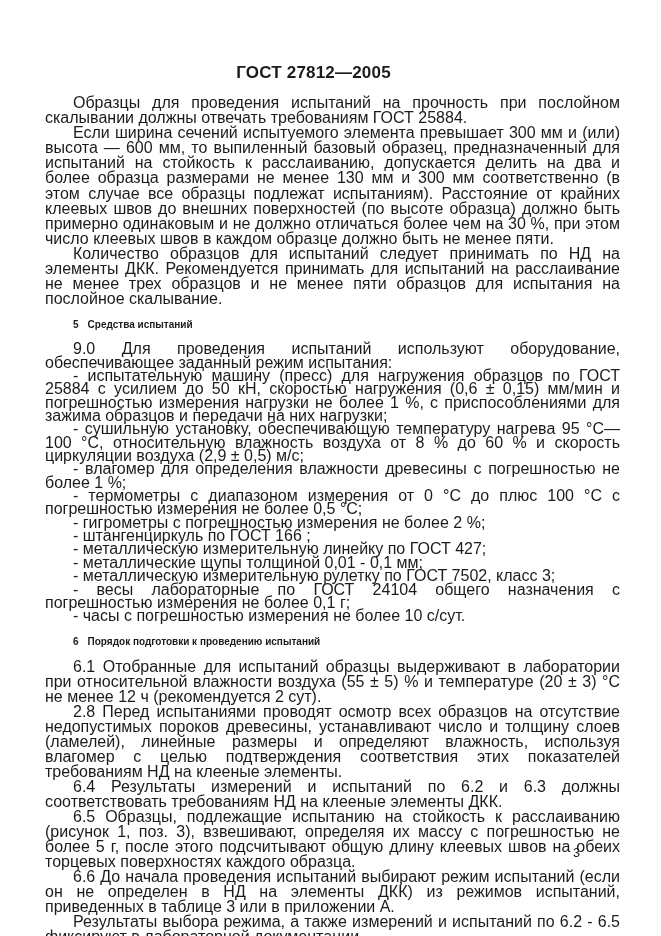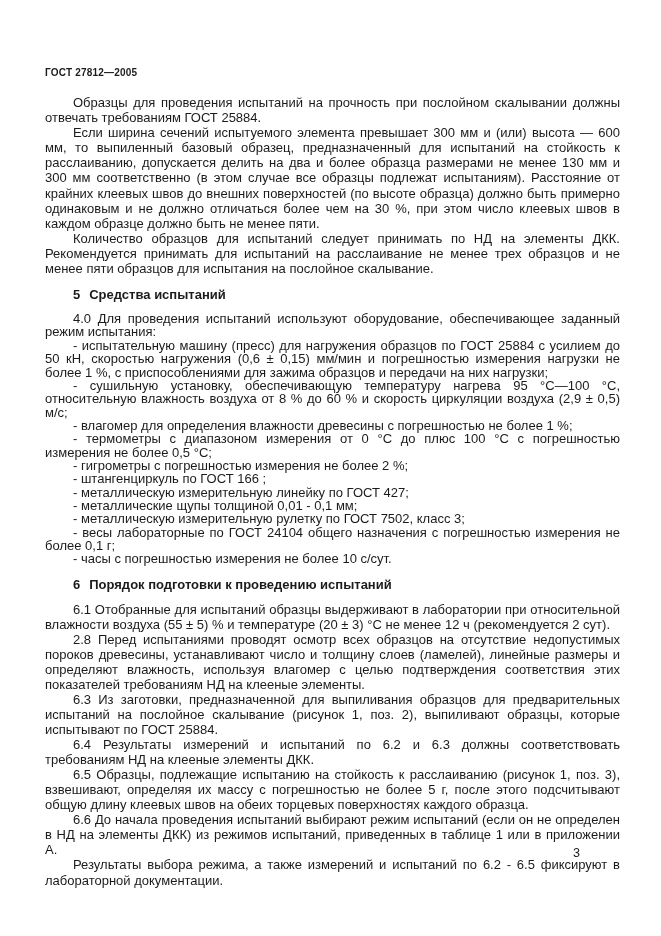--- a/index.html
+++ b/index.html
@@ -8,39 +8,39 @@
     width: 661px;
     height: 936px;
     box-sizing: border-box;
     background: #ffffff;
     color: #1b1b1b;
     font-family: "Liberation Sans", sans-serif;
     padding: 66px 41px 0 45px;
     overflow: hidden;
   }
   .doc-header {
-    text-align: left;
+    text-align: center;
     font-weight: bold;
-    font-size: 10px;
+    font-size: 17px;
     line-height: 14px;
     padding-right: 38px;
     margin-bottom: 15px;
     letter-spacing: 0.2px;
   }
   p.t {
     margin: 0;
     text-indent: 28px;
     text-align: justify;
-    font-size: 13px;
+    font-size: 16px;
     line-height: 15.1px;
   }
   .section-5 p.t { line-height: 13.35px; }
   .section-6 p.t { line-height: 15.05px; }
   h2.sec {
-    font-size: 13px;
+    font-size: 10px;
     font-weight: bold;
     margin: 10px 0 9px 28px;
     line-height: 17px;
   }
   h2.sec .num { display: inline-block; margin-right: 9px; }
   .page-number {
     position: absolute;
     top: 846px;
     right: 81px;
     font-size: 12.6px;
@@ -56,43 +56,42 @@
 
   <div class="body-text">
 
     <p class="t">Образцы для проведения испытаний на прочность при послойном скалывании должны отвечать требованиям ГОСТ 25884.</p>
     <p class="t">Если ширина сечений испытуемого элемента превышает 300 мм и (или) высота — 600 мм, то выпиленный базовый образец, предназначенный для испытаний на стойкость к расслаиванию, допускается делить на два и более образца размерами не менее 130 мм и 300 мм соответственно (в этом случае все образцы подлежат испытаниям). Расстояние от крайних клеевых швов до внешних поверхностей (по высоте образца) должно быть примерно одинаковым и не должно отличаться более чем на 30 %, при этом число клеевых швов в каждом образце должно быть не менее пяти.</p>
     <p class="t">Количество образцов для испытаний следует принимать по НД на элементы ДКК. Рекомендуется принимать для испытаний на расслаивание не менее трех образцов и не менее пяти образцов для испытания на послойное скалывание.</p>
 
     <h2 class="sec"><span class="num">5</span><span>Средства испытаний</span></h2>
 
     <div class="section-5">
-      <p class="t">4.0  Для проведения испытаний используют оборудование, обеспечивающее заданный режим испытания:</p>
+      <p class="t">9.0  Для проведения испытаний используют оборудование, обеспечивающее заданный режим испытания:</p>
       <p class="t">- испытательную машину (пресс) для нагружения образцов по ГОСТ 25884 с усилием до 50 кН, скоростью нагружения (0,6 ± 0,15) мм/мин и погрешностью измерения нагрузки не более 1 %, с приспособлениями для зажима образцов и передачи на них нагрузки;</p>
       <p class="t">- сушильную установку, обеспечивающую температуру нагрева 95 °С—100 °С, относительную влажность воздуха от 8 % до 60 % и скорость циркуляции воздуха (2,9 ± 0,5) м/с;</p>
       <p class="t">- влагомер для определения влажности древесины с погрешностью не более 1 %;</p>
       <p class="t">- термометры с диапазоном измерения от 0 °С до плюс 100 °С с погрешностью измерения не более 0,5 °С;</p>
       <p class="t">- гигрометры с погрешностью измерения не более 2 %;</p>
       <p class="t">- штангенциркуль по ГОСТ 166 ;</p>
       <p class="t">- металлическую измерительную линейку по ГОСТ 427;</p>
       <p class="t">- металлические щупы толщиной 0,01 - 0,1 мм;</p>
       <p class="t">- металлическую измерительную рулетку по ГОСТ 7502, класс 3;</p>
       <p class="t">- весы лабораторные по ГОСТ 24104 общего назначения с погрешностью измерения не более 0,1 г;</p>
       <p class="t">- часы с погрешностью измерения не более 10 с/сут.</p>
     </div>
 
     <h2 class="sec"><span class="num">6</span><span>Порядок подготовки к проведению испытаний</span></h2>
 
     <div class="section-6">
       <p class="t">6.1  Отобранные для испытаний образцы выдерживают в лаборатории при относительной влажности воздуха (55 ± 5) % и температуре (20 ± 3) °С не менее 12 ч (рекомендуется 2 сут).</p>
       <p class="t">2.8  Перед испытаниями проводят осмотр всех образцов на отсутствие недопустимых пороков древесины, устанавливают число и толщину слоев (ламелей), линейные размеры и определяют влажность, используя влагомер с целью подтверждения соответствия этих показателей требованиям НД на клееные элементы.</p>
-      <p class="t">6.3  Из заготовки, предназначенной для выпиливания образцов для предварительных испытаний на послойное скалывание (рисунок 1, поз. 2), выпиливают образцы, которые испытывают по ГОСТ 25884.</p>
       <p class="t">6.4  Результаты измерений и испытаний по 6.2 и 6.3 должны соответствовать требованиям НД на клееные элементы ДКК.</p>
       <p class="t">6.5  Образцы, подлежащие испытанию на стойкость к расслаиванию (рисунок 1, поз. 3), взвешивают, определяя их массу с погрешностью не более 5 г, после этого подсчитывают общую длину клеевых швов на обеих торцевых поверхностях каждого образца.</p>
-      <p class="t">6.6  До начала проведения испытаний выбирают режим испытаний (если он не определен в НД на элементы ДКК) из режимов испытаний, приведенных в таблице 1 или в приложении А.</p>
+      <p class="t">6.6  До начала проведения испытаний выбирают режим испытаний (если он не определен в НД на элементы ДКК) из режимов испытаний, приведенных в таблице 3 или в приложении А.</p>
       <p class="t">Результаты выбора режима, а также измерений и испытаний по 6.2 - 6.5 фиксируют в лабораторной документации.</p>
     </div>
 
   </div>
 
   <div class="page-number">3</div>
 
 </div>
 
 </body></html>

